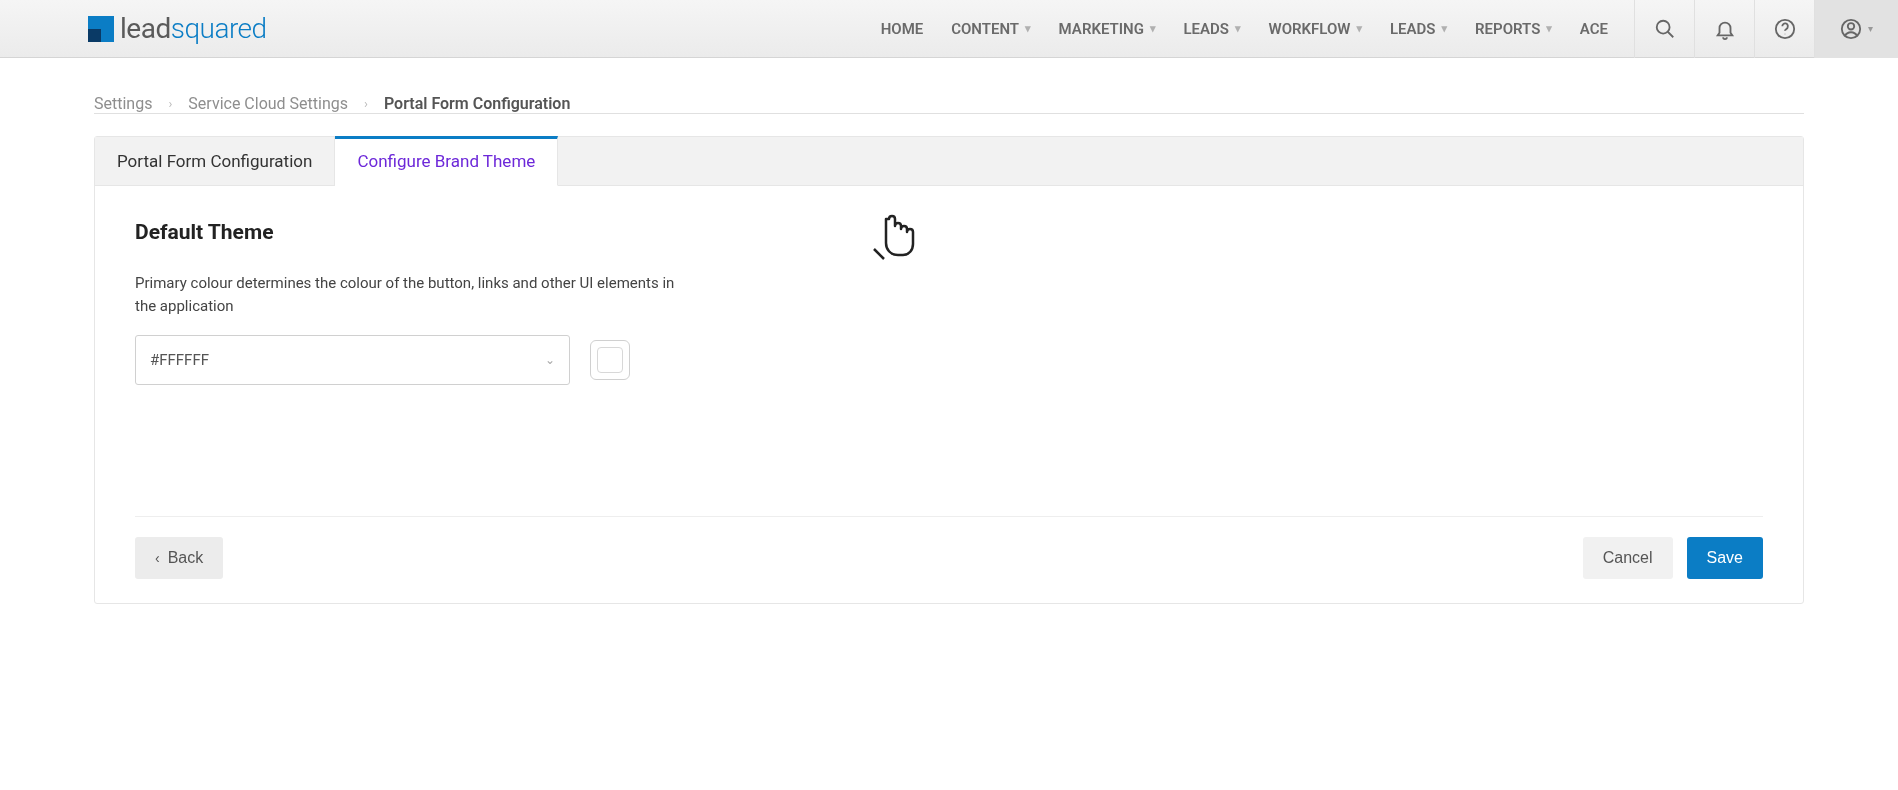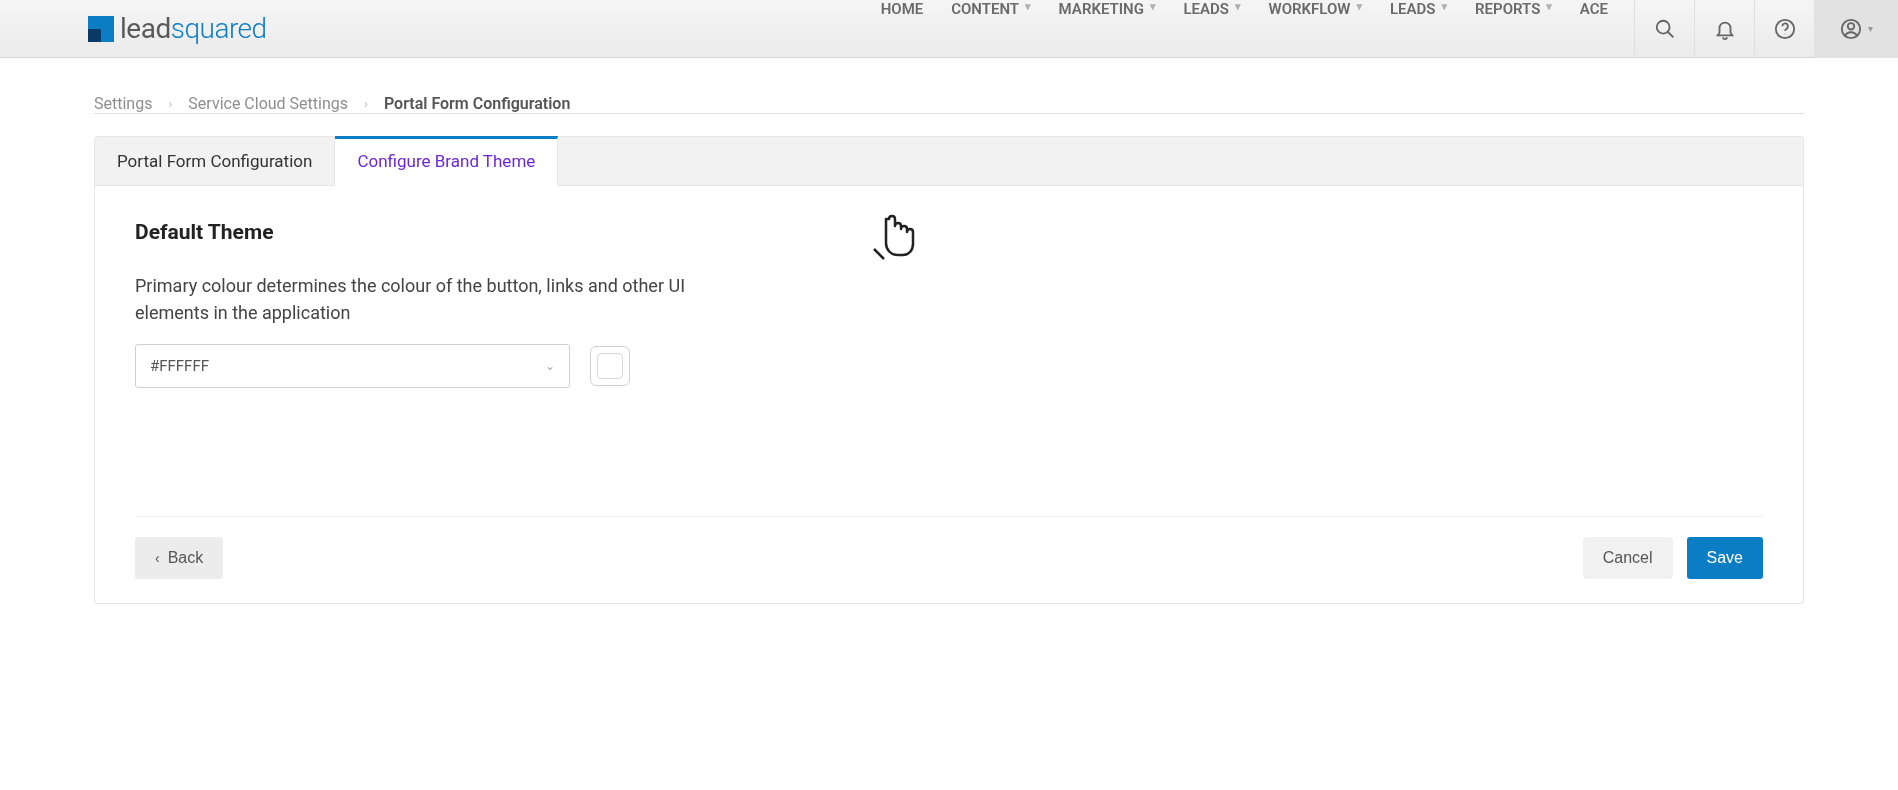--- a/index.html
+++ b/index.html
@@ -55,20 +55,21 @@
     color: #5a5a5a;
   }
   .nav {
     display: flex;
     align-items: center;
     gap: 0;
     margin-left: auto;
   }
   .nav-item {
     display: flex;
+    align-items: center;
     gap: 6px;
     padding: 0 14px;
     font-size: 15px;
     font-weight: 600;
     color: #6a6a6a;
     height: 58px;
     cursor: pointer;
   }
   .nav-chevron {
     color: #b0b0b0;
@@ -161,34 +162,34 @@
     padding: 34px 40px 20px 40px;
     min-height: 330px;
   }
   .section-title {
     font-size: 21px;
     font-weight: 700;
     color: #222;
     margin-bottom: 28px;
   }
   .desc {
-    font-size: 18px;
+    font-size: 15px;
     color: #444;
     max-width: 560px;
     line-height: 1.5;
     margin-bottom: 18px;
   }
   .color-row {
     display: flex;
     align-items: center;
     gap: 20px;
   }
   .select {
     width: 435px;
-    height: 44px;
+    height: 50px;
     border: 1px solid #d0d0d0;
     border-radius: 3px;
     background: #fff;
     display: flex;
     align-items: center;
     justify-content: space-between;
     padding: 0 14px;
     cursor: pointer;
     font-size: 15px;
     color: #555;

